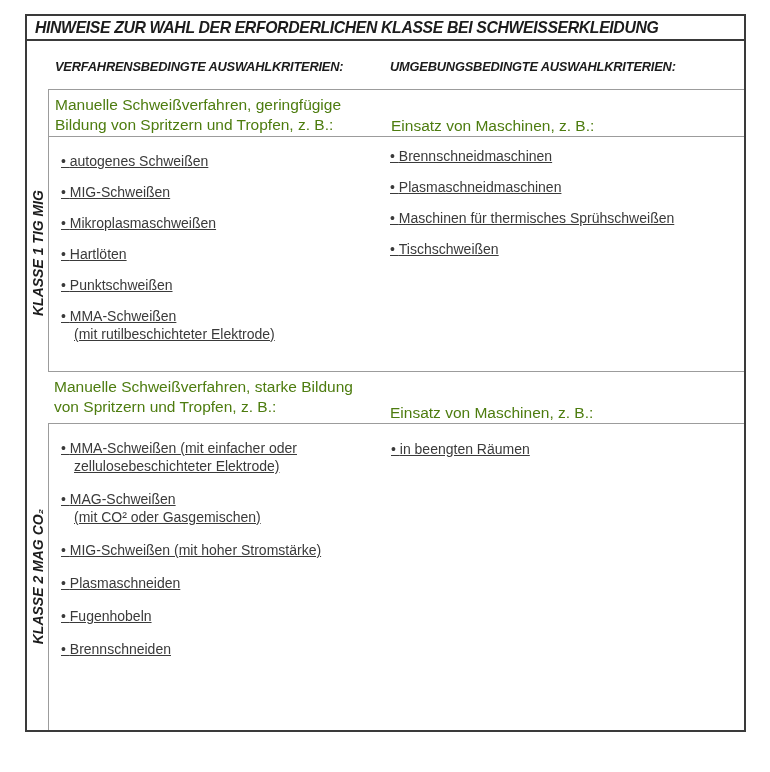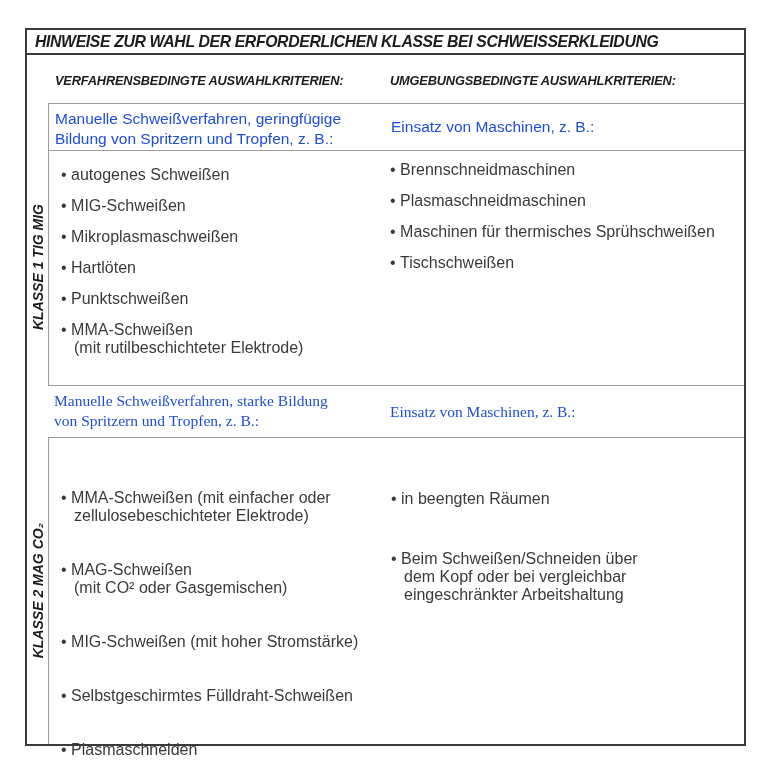--- a/index.html
+++ b/index.html
@@ -11,21 +11,21 @@
   .page {
     position: relative;
     width: 770px;
     height: 772px;
     background: #ffffff;
     overflow: hidden;
   }
   .frame {
     position: absolute;
     left: 25px;
-    top: 28px;
+    top: 14px;
     width: 717px;
     height: 714px;
     border: 2px solid #3a3a3a;
     background: #ffffff;
   }
   
   .title-bar {
     box-sizing: border-box;
     height: 25px;
     border-bottom: 2px solid #3a3a3a;
@@ -71,56 +71,57 @@
   .row {
     box-sizing: border-box;
     margin-left: 21px;
     border-top: 1px solid #9c9c9c;
     border-left: 1px solid #9c9c9c;
     display: flex;
   }
   .row.no-left { border-left: none; }
   .r-hdr1 { height: 47px; }
   .r-body1 { height: 235px; }
-  .r-hdr2 { height: 52px; font-family: Liberation Serif, serif; }
+  .r-hdr2 { height: 52px; }
   .r-body2 { height: 307px; }
   .cell-l {
     box-sizing: border-box;
     width: 342px;
     padding: 5px 8px 0 6px;
   }
   .cell-r { flex: 1; box-sizing: border-box; }
   .hdr-text {
     font-size: 15.5px;
     line-height: 20px;
-    color: #1d4ed8;
+    color: #4d7c0f;
     white-space: pre-line;
   }
   .hdr .cell-r {
     display: flex;
-    align-items: center;
+    align-items: flex-end;
   }
   .hdr .cell-r .hdr-text { white-space: nowrap; }
   
   ul.blist {
     list-style: none;
     margin: 0;
     padding: 10px 0 0 6px;
   }
   ul.blist li {
-    font-size: 16px;
+    font-size: 14px;
     line-height: 18px;
     color: #3a3a3a;
     padding-left: 13px;
     text-indent: -13px;
     margin: 0 0 13px 0;
     white-space: pre-line;
+    text-decoration: underline;
   }
   ul.blist li::before { content: "\2022\00a0"; }
-  .r-body2 ul.blist li { margin-bottom: 15px; margin-top: 36px; }
+  .r-body2 ul.blist li { margin-bottom: 15px; }
   ul.blist.rlist1 { padding-left: 0; width: 354px; }
   ul.blist.rlist2 { padding: 16px 0 0 0; width: 270px; }
   ul.blist.rlist2 li { margin-bottom: 42px; }
   
   .klass-label {
     position: absolute;
     left: 0;
     width: 21px;
     display: flex;
     align-items: center;
@@ -198,32 +199,28 @@
       </div>
 
       <div class="row r-body2">
         <div class="cell-l">
           <ul class="blist">
             <li>MMA-Schweißen (mit einfacher oder
 zellulosebeschichteter Elektrode)</li>
             <li>MAG-Schweißen
 (mit CO² oder Gasgemischen)</li>
             <li>MIG-Schweißen (mit hoher Stromstärke)</li>
-            <li>Selbstgeschirmtes Fülldraht-Schweißen</li>
             <li>Plasmaschneiden</li>
             <li>Fugenhobeln</li>
             <li>Brennschneiden</li>
           </ul>
         </div>
         <div class="cell-r">
           <ul class="blist rlist2">
             <li>in beengten Räumen</li>
-            <li>Beim Schweißen/Schneiden über
-dem Kopf oder bei vergleichbar
-eingeschränkter Arbeitshaltung</li>
           </ul>
         </div>
       </div>
 
     </div>
 
     <div class="klass-label k1">
       <span>KLASSE 1 TIG MIG</span>
     </div>
     <div class="klass-label k2">

